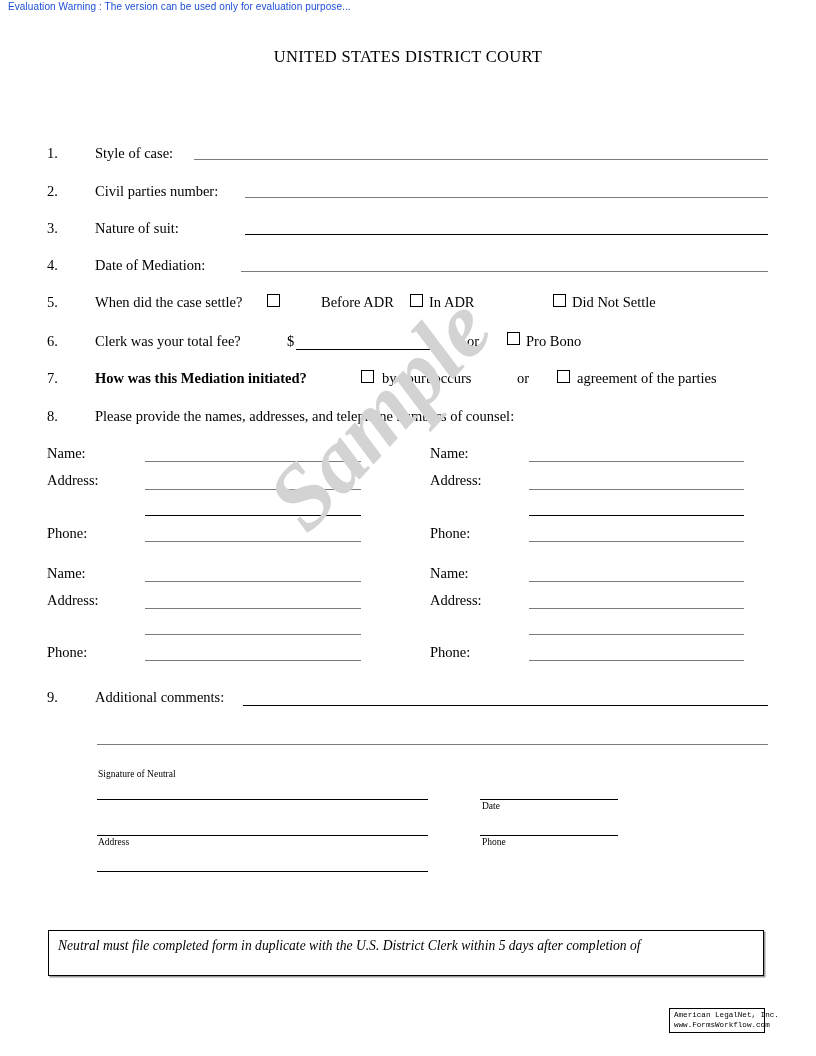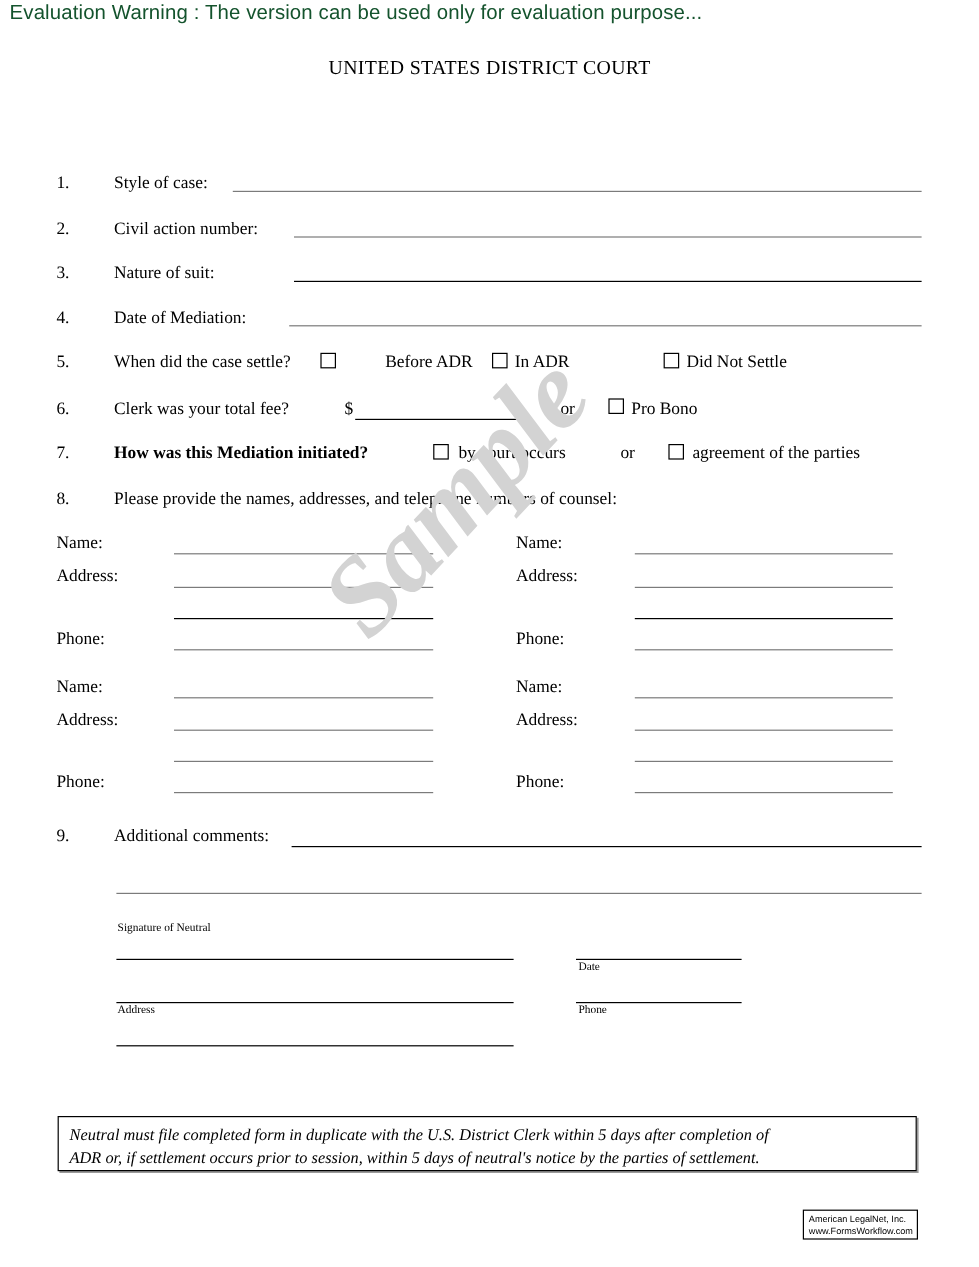--- a/index.html
+++ b/index.html
@@ -19,22 +19,22 @@
     overflow: hidden;
     background: #ffffff;
   }
 
   
   .eval-warning {
     position: absolute;
     left: 8px;
     top: 1px;
     font-family: "Liberation Sans", "DejaVu Sans", sans-serif;
-    font-size: 17px;
-    color: #14532d;
+    font-size: 10px;
+    color: #1d4ed8;
     white-space: nowrap;
     letter-spacing: 0.1px;
   }
 
   
   .watermark {
     position: absolute;
     left: 268px;
     top: 400px;
     width: 270px;
@@ -133,21 +133,21 @@
 
   
   .footer-stamp {
     position: absolute;
     left: 669px;
     top: 1008px;
     width: 96px;
     border: 1px solid #000000;
     box-sizing: border-box;
     padding: 2px 3px 2px 4px;
-    font-family: Liberation Sans, sans-serif;
+    font-family: Liberation Mono, monospace;
     font-size: 7.6px;
     line-height: 1.28;
     color: #000000;
   }
   .footer-stamp div { white-space: nowrap; }
 </style>
 </head>
 <body>
 
 <div id="page">
@@ -158,21 +158,21 @@
     <span>Sample</span>
   </div>
 
   <div class="doc-title">UNITED STATES DISTRICT COURT</div>
 
   <div class="t" style="left:47px;  top:146px;">1.</div>
   <div class="t" style="left:95px;  top:146px;">Style of case:</div>
   <div class="rule gray" style="left:194px; top:159px; width:574px;"></div>
 
   <div class="t" style="left:47px;  top:184px;">2.</div>
-  <div class="t" style="left:95px;  top:184px;">Civil action number:</div>
+  <div class="t" style="left:95px;  top:184px;">Civil parties number:</div>
   <div class="rule gray" style="left:245px; top:197px; width:523px;"></div>
 
   <div class="t" style="left:47px;  top:221px;">3.</div>
   <div class="t" style="left:95px;  top:221px;">Nature of suit:</div>
   <div class="rule" style="left:245px; top:234px; width:523px;"></div>
 
   <div class="t" style="left:47px;  top:258px;">4.</div>
   <div class="t" style="left:95px;  top:258px;">Date of Mediation:</div>
   <div class="rule gray" style="left:241px; top:271px; width:527px;"></div>
 
@@ -258,21 +258,20 @@
   <div class="rule thin" style="left:97px; top:835px; width:331px;"></div>
   <div class="t small" style="left:98px; top:838px;">Address</div>
 
   <div class="rule thin" style="left:480px; top:835px; width:138px;"></div>
   <div class="t small" style="left:482px; top:838px;">Phone</div>
 
   <div class="rule thin" style="left:97px; top:871px; width:331px;"></div>
 
   <div class="notice-box">
     <p>Neutral must file completed form in duplicate with the U.S. District Clerk within 5 days after completion of</p>
-    <p>ADR or, if settlement occurs prior to session, within 5 days of neutral's notice by the parties of settlement.</p>
   </div>
 
   <div class="footer-stamp">
     <div>American LegalNet, Inc.</div>
     <div>www.FormsWorkflow.com</div>
   </div>
 
 </div>
 
 </body></html>

